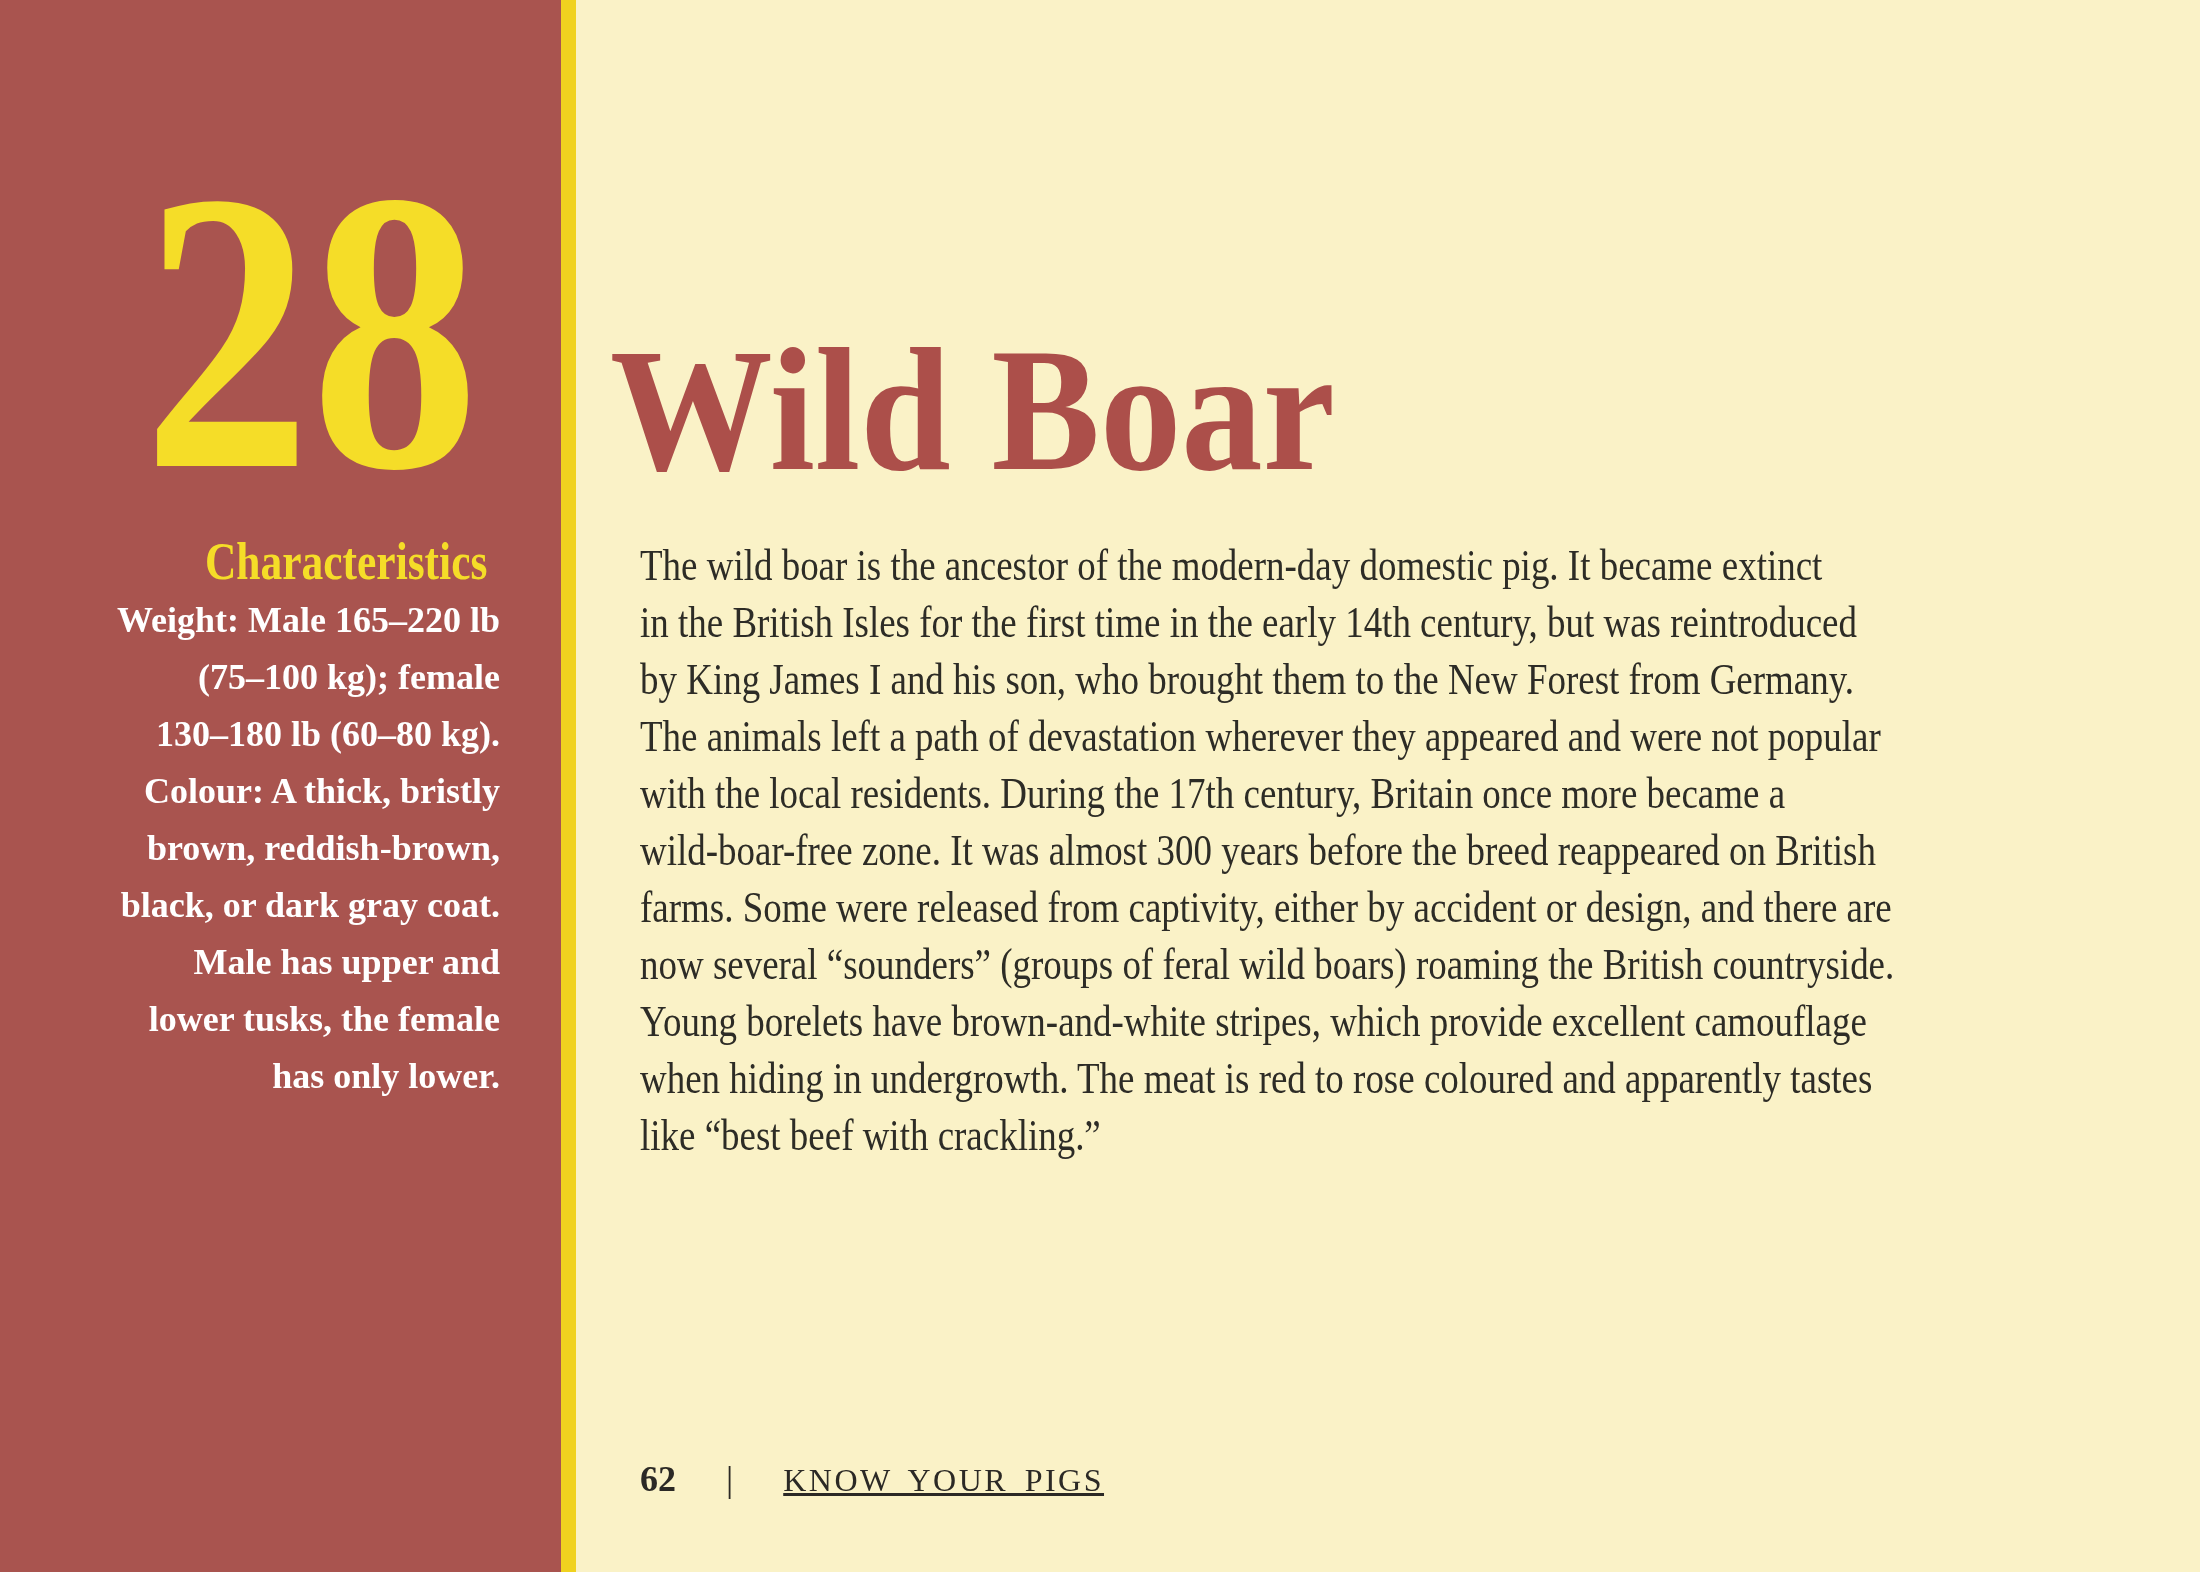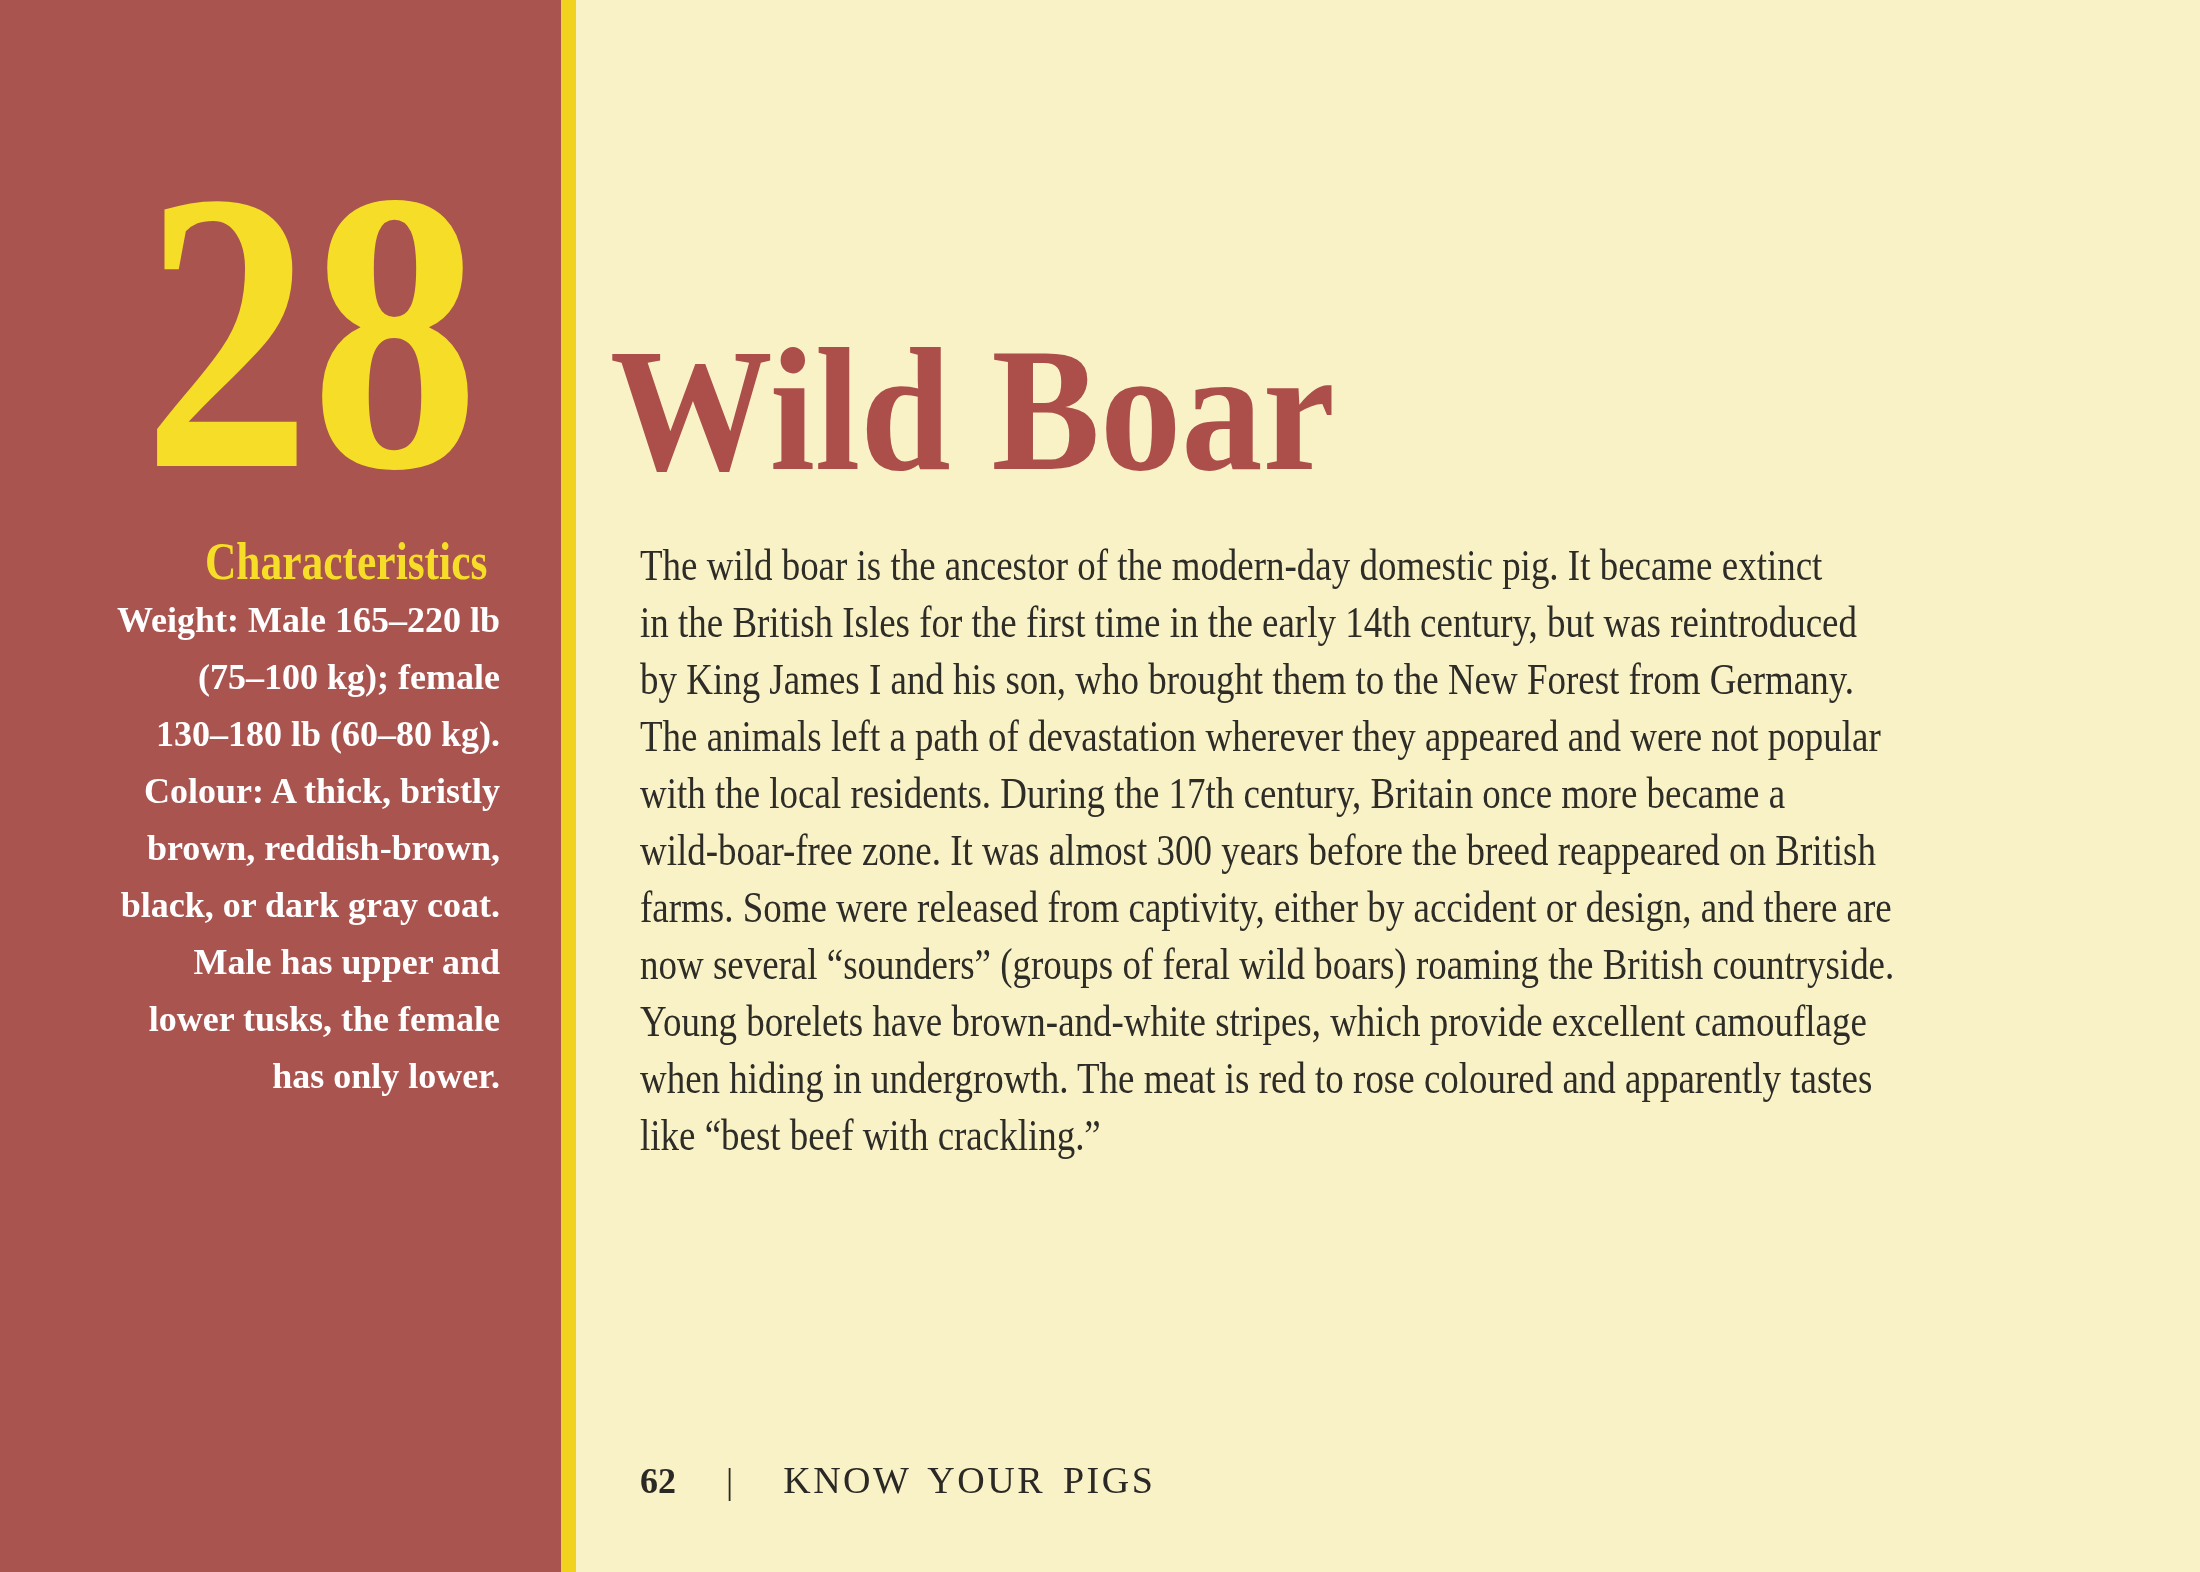--- a/index.html
+++ b/index.html
@@ -100,23 +100,24 @@
     color: #2B2925;
   }
   .page-num {
     font-size: 36px;
     font-weight: bold;
   }
   .sep {
     font-size: 36px;
   }
   .book-title {
-    font-size: 38px;
+    font-size: 32px;
     letter-spacing: 2.5px;
     word-spacing: 6px;
+    text-decoration: underline;
   }
 </style>
 </head>
 <body>
 
 <div class="page">
 
   <div class="sidebar">
     <div class="chapter-number">28</div>
     <div class="char-heading">Characteristics</div>

